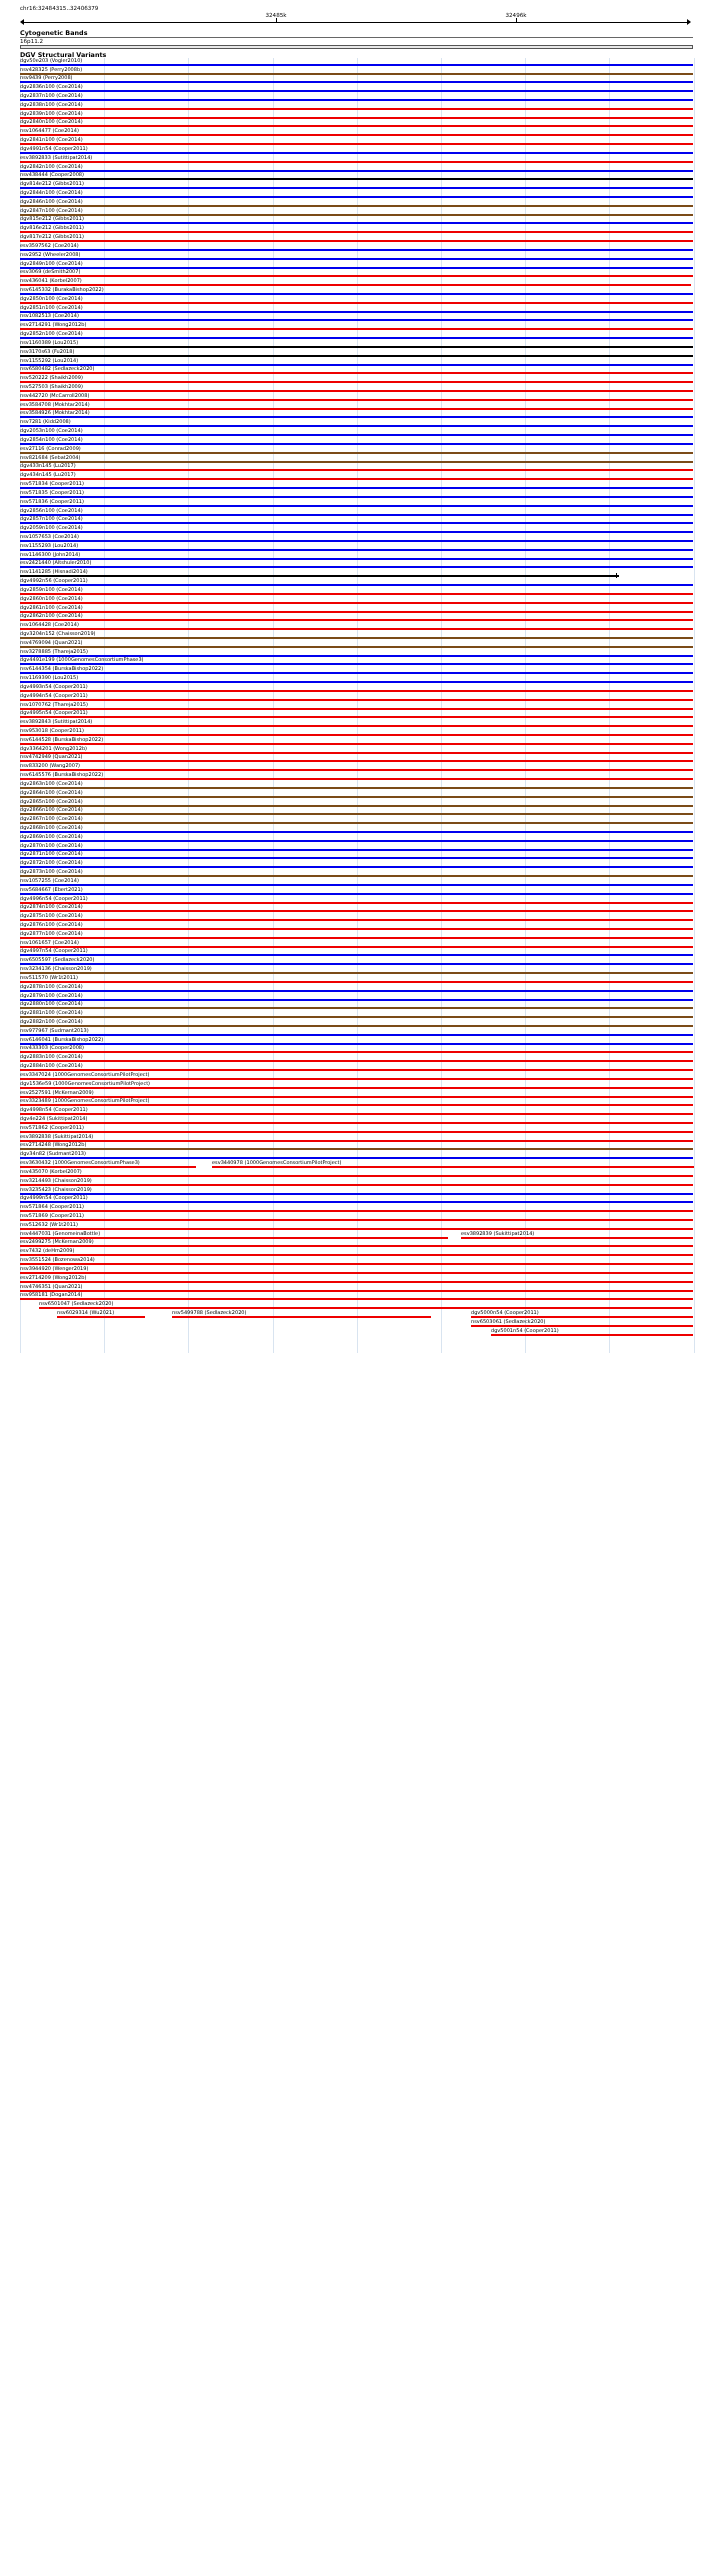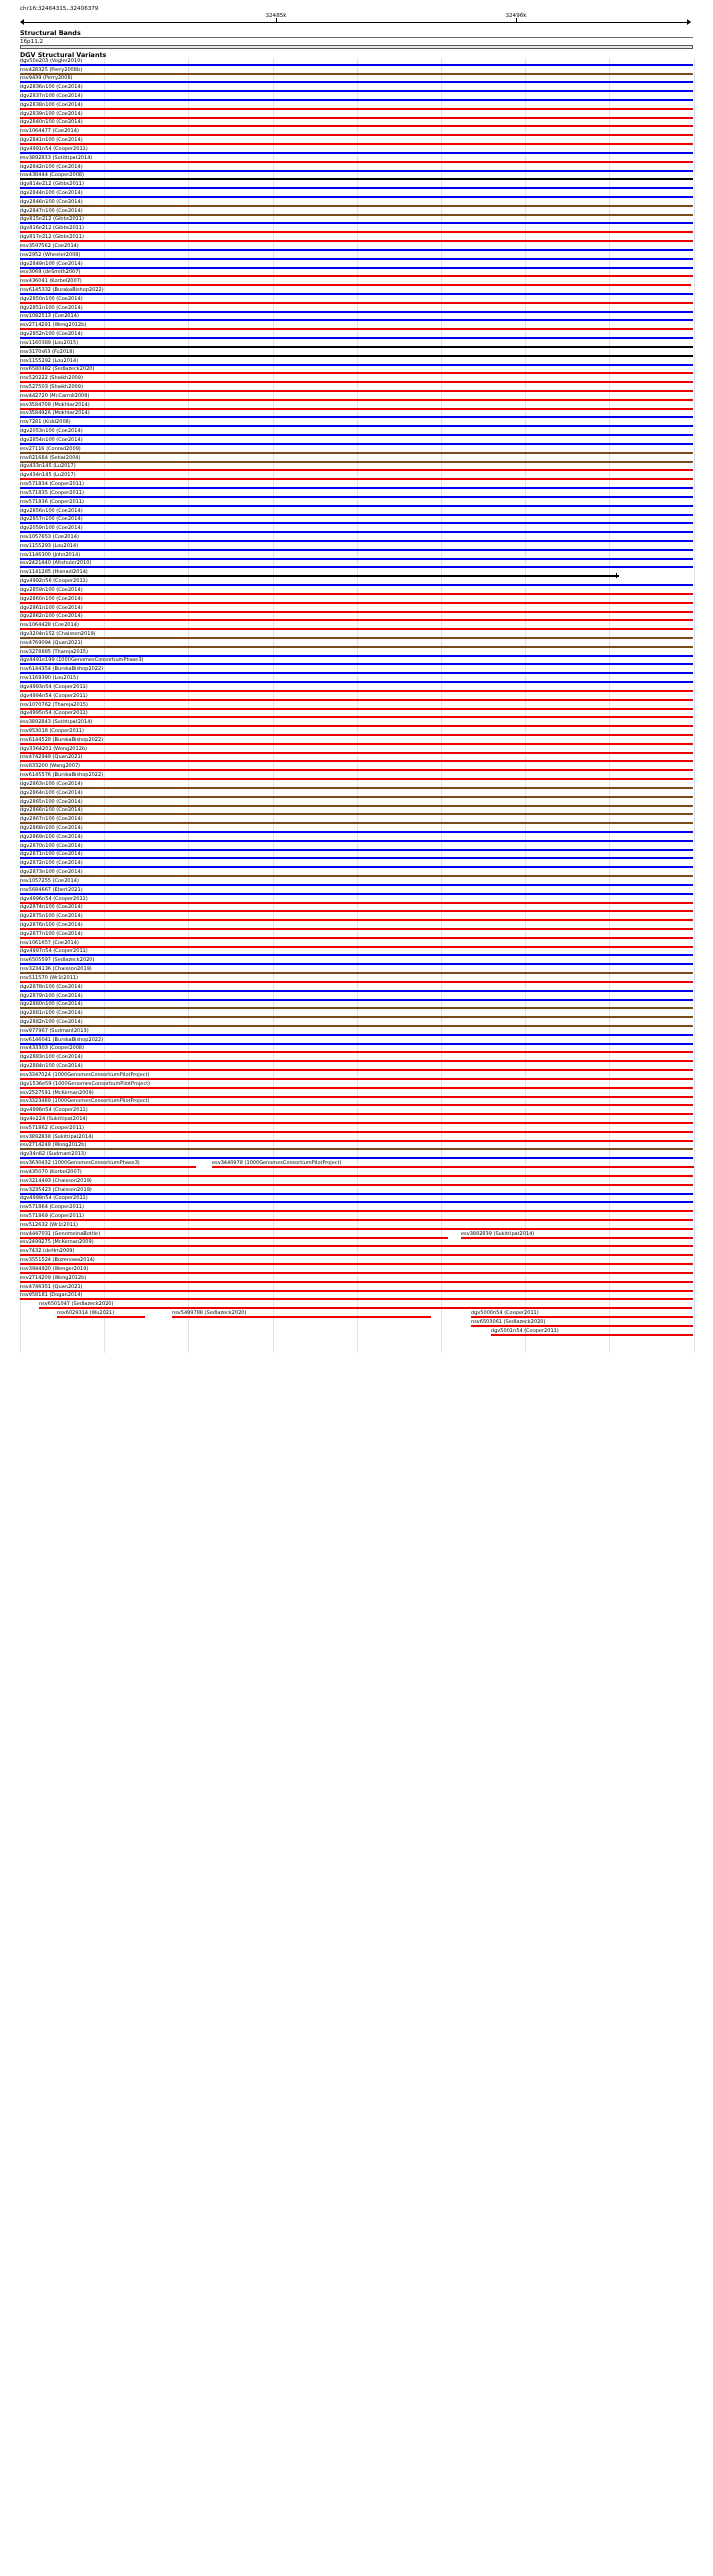--- a/index.html
+++ b/index.html
@@ -159,21 +159,21 @@
     <div class="arrowR"></div>
     <div class="axisline"></div>
     <div id="ruler-ticks">
         <div class="tick" style="left: 256px;"></div>
         <div class="ticklabel" style="left: 256px;">32485k</div>
         <div class="tick" style="left: 496px;"></div>
         <div class="ticklabel" style="left: 496px;">32496k</div>
       </div>
   </div>
 
-  <div class="sectitle" style="top:29px">Structural Bands</div>
+  <div class="sectitle" style="top:29px">Cytogenetic Bands</div>
   <div class="secrule" style="top:37px"></div>
   <div class="bandlabel" style="top:38px">16p11.2</div>
   <div class="bandbar" style="top:45px"></div>
 
   <div class="sectitle" style="top:51px">DGV Structural Variants</div>
 
   <div id="gridlayer">
       <div class="grid" style="left: 20px; height: 1295px; background: rgb(217, 228, 240);"></div>
       <div class="grid" style="left: 104px; height: 1295px; background: rgb(217, 228, 240);"></div>
       <div class="grid" style="left: 188px; height: 1295px; background: rgb(217, 228, 240);"></div>

